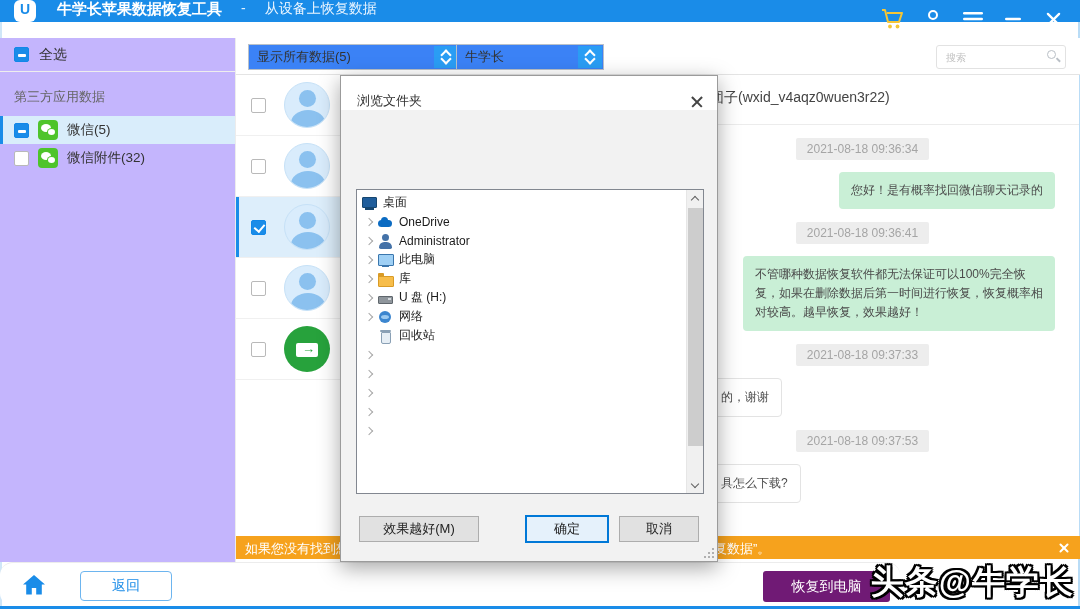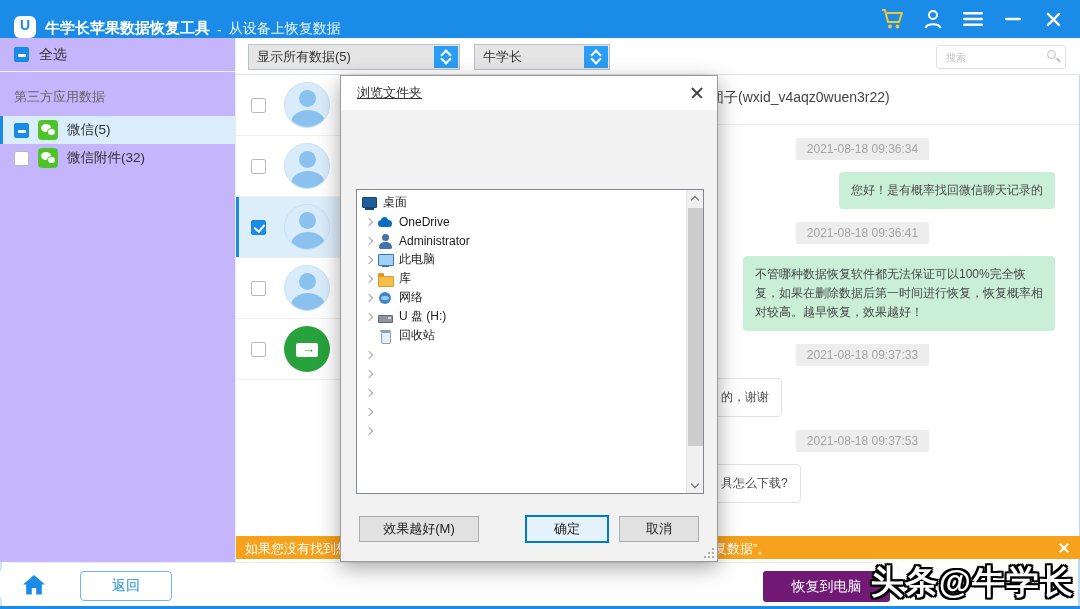--- a/index.html
+++ b/index.html
@@ -1,21 +1,21 @@
 <!DOCTYPE html>
 <html><head>
 <meta charset="utf-8">
 <style>
   * { margin:0; padding:0; box-sizing:border-box; }
   body { background:#555; font-family:"Liberation Sans", sans-serif; }
   .stage { position:relative; width:1080px; height:609px; background:#fff; overflow:hidden;
            box-shadow: inset 2px 0 0 #cfe6f8, inset -2px 0 0 #b9dcf6; }
 
   
-  .titlebar { position:absolute; left:0; top:0; width:1080px; height:38px; background:#1a8ce8; display:flex; align-items:flex-end; }
+  .titlebar { position:absolute; left:0; top:0; width:1080px; height:22px; background:#1a8ce8; display:flex; align-items:flex-start;gap:12px; }
   .logo { width:22px; height:22px; margin-left:14px; background:#fff; border-radius:6px; position:relative; flex:none; }
   .logo::after { content:"U"; position:absolute; left:0; top:1px; width:22px; text-align:center; font-size:14px; font-weight:bold; color:#1a8ce8; }
   .app-title { color:#fff; font-size:15px; font-weight:bold; margin-left:9px; }
   .app-sep { color:#dff0ff; font-size:14px; margin:0 7px; }
   .app-subtitle { color:#eaf5ff; font-size:14px; }
   .tb-icons { position:absolute; right:0; top:0; height:38px; display:flex; align-items:center; gap:14px; padding-right:14px; }
   .tb-btn { width:26px; height:26px; display:flex; align-items:center; justify-content:center; cursor:pointer; }
 
   
   .sidebar { position:absolute; left:0; top:38px; width:236px; height:524px; background:#c4b5fd; border-right:1px solid #ececec; }
@@ -31,23 +31,23 @@
   .cb-checked::after { content:""; position:absolute; left:4px; top:1px; width:5px; height:8px; border:solid #fff; border-width:0 2px 2px 0; transform:rotate(40deg); }
   .cb-indeterminate::after { content:""; position:absolute; left:3px; top:6px; width:8px; height:3px; background:#fff; border-radius:1px; }
 
   
   .wx { display:inline-block; width:20px; height:20px; border-radius:4px; background:#4ec42a; position:relative; flex:none; }
   .wx::before { content:""; position:absolute; left:3px; top:4px; width:10px; height:8px; background:#fff; border-radius:50%; }
   .wx::after { content:""; position:absolute; left:10px; top:9px; width:7px; height:6px; background:#fff; border-radius:50%; box-shadow:0 0 0 1px #4ec42a; }
 
   
   .toolbar { position:absolute; left:236px; top:38px; width:844px; height:37px; background:#fff; border-bottom:1px solid #e4e4e4; }
-  .dd { position:absolute; top:6px; height:26px; background:#e5e5e5; border:1px solid #b9c1c9; font-size:13px; color:#333; display:flex; align-items:center; padding-left:8px; }
+  .dd { position:absolute; top:6px; height:26px; background:#3b82f6; border:1px solid #b9c1c9; font-size:13px; color:#333; display:flex; align-items:center; padding-left:8px; }
   .dd1 { left:12px; width:212px; }
-  .dd2 { left:238px; width:136px; }
+  .dd2 { left:220px; width:148px; }
   .ddb { position:absolute; right:1px; top:1px; bottom:1px; width:24px; background:#2a9df4; }
   .ddb::before { content:""; position:absolute; left:8px; top:5px; width:6px; height:6px; border-left:2px solid #fff; border-top:2px solid #fff; transform:rotate(45deg); }
   .ddb::after { content:""; position:absolute; left:8px; bottom:5px; width:6px; height:6px; border-right:2px solid #fff; border-bottom:2px solid #fff; transform:rotate(45deg); }
   .search { position:absolute; right:14px; top:7px; width:130px; height:24px; border:1px solid #e2e2e2; border-radius:3px; font-size:10px; color:#444; padding:0 26px 0 9px; outline:none; font-family:"Liberation Sans",sans-serif; }
   .search::placeholder { color:#c0c0c0; }
   .mag { position:absolute; right:24px; top:12px; width:9px; height:9px; border:1.5px solid #b9bfc6; border-radius:50%; pointer-events:none; }
   .mag::after { content:""; position:absolute; left:8px; top:8px; width:5px; height:1.5px; background:#b9bfc6; transform:rotate(45deg); }
 
   
   .contacts { position:absolute; left:236px; top:75px; width:470px; height:461px; background:#fff; }
@@ -77,21 +77,21 @@
   
   .notice { position:absolute; left:236px; top:536px; width:844px; height:23px; background:#f6a21d; color:#fff; font-size:13px; }
   .notice-left { position:absolute; left:9px; top:4px; white-space:nowrap; }
   .notice-right { position:absolute; left:478px; top:4px; white-space:nowrap; }
   .notice-x { position:absolute; right:8px; top:4px; width:16px; height:16px; cursor:pointer; }
   .notice-x::before, .notice-x::after { content:""; position:absolute; left:2px; top:7px; width:12px; height:2px; background:#fff; border-radius:1px; }
   .notice-x::before { transform:rotate(45deg); } .notice-x::after { transform:rotate(-45deg); }
 
   
   .dialog { position:absolute; left:340px; top:75px; width:378px; height:487px; background:#f2f2f2; border:1px solid #9b9b9b; box-shadow:0 6px 20px rgba(0,0,0,.35); z-index:40; }
-  .dlg-title { height:34px; background:#fff; display:flex; align-items:center; padding:0 12px 0 16px; font-size:13px; color:#333;text-decoration:underline; }
+  .dlg-title { height:34px; background:#fff; display:flex; align-items:flex-end; padding:0 12px 0 16px; font-size:13px; color:#333; }
   .dlg-x { margin-left:auto; width:16px; height:16px; position:relative; cursor:pointer; }
   .dlg-x::before, .dlg-x::after { content:""; position:absolute; left:1px; top:7px; width:14px; height:1.6px; background:#444; }
   .dlg-x::before { transform:rotate(45deg); } .dlg-x::after { transform:rotate(-45deg); }
   .treebox { position:absolute; left:15px; top:113px; width:348px; height:305px; background:#fff; border:1px solid #828790; overflow:hidden; }
   .tree { padding-top:3px; }
   .trow { height:19px; display:flex; align-items:center; padding-left:4px; font-size:12px; color:#1a1a1a; white-space:nowrap; }
   .tarrow { width:16px; height:16px; position:relative; flex:none; cursor:pointer; }
   .tarrow::before { content:""; position:absolute; left:5px; top:5px; width:5px; height:5px; border-right:1.4px solid #a8a8a8; border-bottom:1.4px solid #a8a8a8; transform:rotate(-45deg); }
   .ar-no .tarrow::before { display:none; }
   .ti { display:inline-block; width:17px; height:16px; position:relative; flex:none; margin-right:5px; }
@@ -328,28 +328,28 @@
           </div>
 
           <div class="trow ar-yes i1">
             <span class="tarrow"></span>
             <span class="ti ic-library"></span>
             <span>库</span>
           </div>
 
           <div class="trow ar-yes i1">
             <span class="tarrow"></span>
+            <span class="ti ic-usb"></span>
+            <span>U 盘 (H:)</span>
+          </div>
+
+          <div class="trow ar-yes i1">
+            <span class="tarrow"></span>
             <span class="ti ic-network"></span>
             <span>网络</span>
-          </div>
-
-          <div class="trow ar-yes i1">
-            <span class="tarrow"></span>
-            <span class="ti ic-usb"></span>
-            <span>U 盘 (H:)</span>
           </div>
 
 
           <div class="trow ar-no i1">
             <span class="tarrow"></span>
             <span class="ti ic-recycle"></span>
             <span>回收站</span>
           </div>
 
           <div class="trow ar-yes i1">

